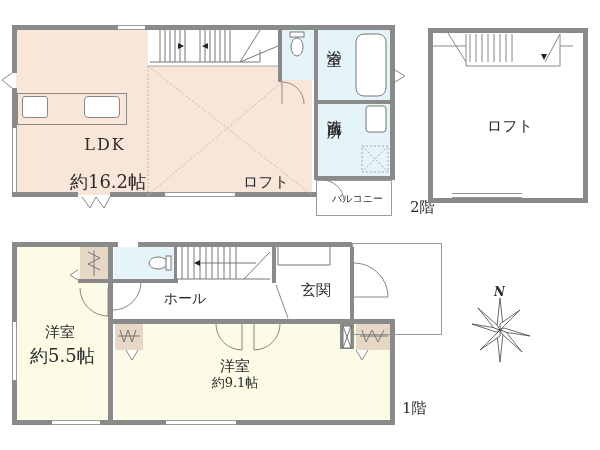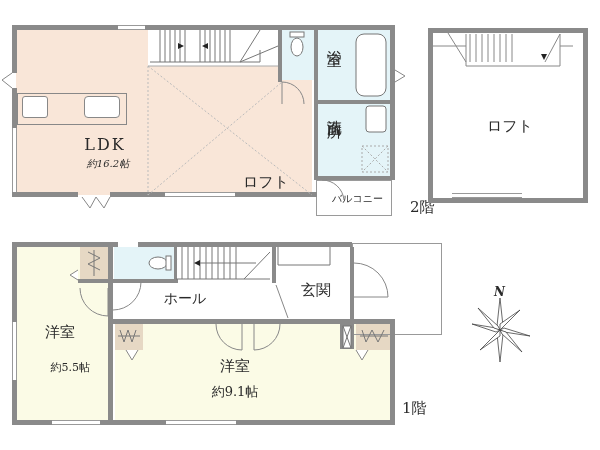--- a/index.html
+++ b/index.html
@@ -99,21 +99,21 @@
     <path d="M282 82 A22 22 0 0 1 304 104" fill="none" stroke="#888"></path>
     <line x1="282" y1="82" x2="282" y2="104" stroke="#888"></line>
     <path d="M322 180 A22 22 0 0 1 344 200" fill="none" stroke="#888"></path>
     <path d="M12 73 L2 80 L12 88" fill="#fff" stroke="#888"></path>
     <path d="M395 70 L405 76 L395 82" fill="#fff" stroke="#888"></path>
     <path d="M82 197 L90 208 L96 197" fill="#fff" stroke="#888"></path>
     <path d="M96 197 L104 208 L110 197" fill="#fff" stroke="#888"></path>
   </svg>
 
   <div class="lbl big" style="left:70px;top:136px;width:70px;">LDK</div>
-  <div class="lbl med" style="left:68px;top:158px;width:80px;font-size:10px;font-style:italic;">約16.2帖</div>
+  <div class="lbl med" style="left:68px;top:172px;width:80px;font-size:18px;">約16.2帖</div>
   <div class="lbl med" style="left:236px;top:174px;width:60px;">ロフト</div>
   <div class="lbl vert" style="left:325px;top:38px;">浴室</div>
   <div class="lbl vert" style="left:325px;top:108px;">洗面所</div>
   <div class="lbl sm" style="left:332px;top:193px;font-family:Liberation Sans, sans-serif;font-size:10px;">バルコニー</div>
   <div class="lbl floor-label" style="left:410px;top:199px;">2階</div>
 </div>
 
 <div class="abs" style="left:0;top:0;width:600px;height:230px;">
   <div class="room" style="left:428px;top:28px;width:150px;height:165px;background:#fff;border:5px solid #8a8a8a;border-bottom:5px solid #8a8a8a;"></div>
   <div class="abs" style="left:452px;top:193px;width:70px;height:5px;background:#fff;border-top:1px solid #999;border-bottom:1px solid #999;box-sizing:border-box;"></div>
@@ -217,25 +217,25 @@
     <line x1="254" y1="94" x2="254" y2="120" stroke="#888"></line>
     <path d="M354 33 A34 34 0 0 1 388 67" fill="none" stroke="#888"></path>
     <line x1="354" y1="67" x2="388" y2="67" stroke="#888"></line>
     <line x1="276" y1="55" x2="288" y2="88" stroke="#888"></line>
     <path d="M78 40 L70 45 L78 50" fill="#fff" stroke="#888"></path>
     <path d="M126 120 L132 130 L138 120" fill="#fff" stroke="#888"></path>
     <path d="M356 120 L362 130 L368 120" fill="#fff" stroke="#888"></path>
   </svg>
 
   <div class="lbl med" style="left:40px;top:94px;width:40px;">洋室</div>
-  <div class="lbl sm" style="left:30px;top:132px;width:60px;font-size:11px;text-align:right;">約5.5帖</div>
+  <div class="lbl sm" style="left:30px;top:116px;width:60px;font-size:18px;">約5.5帖</div>
   <div class="lbl med" style="left:155px;top:60px;width:60px;font-family:'DejaVu Sans',sans-serif;font-size:14px;">ホール</div>
   <div class="lbl med" style="left:296px;top:52px;width:40px;">玄関</div>
   <div class="lbl med" style="left:215px;top:128px;width:40px;">洋室</div>
-  <div class="lbl sm" style="left:205px;top:155px;width:60px;font-size:13px;">約9.1帖</div>
+  <div class="lbl sm" style="left:205px;top:146px;width:60px;font-size:13px;">約9.1帖</div>
   <div class="lbl floor-label" style="left:402px;top:170px;">1階</div>
 </div>
 
 <div class="abs" style="left:460px;top:290px;width:80px;height:80px;">
   <svg width="80" height="80" style="left:0;top:0;">
     <g stroke="#444" fill="#fff" stroke-width="0.8">
       <polygon points="40,8 43,36 40,40 37,36"></polygon>
       <polygon points="40,72 43,44 40,40 37,44"></polygon>
       <polygon points="12,34 36,38 40,40 36,42"></polygon>
       <polygon points="70,46 44,42 40,40 44,38"></polygon>

